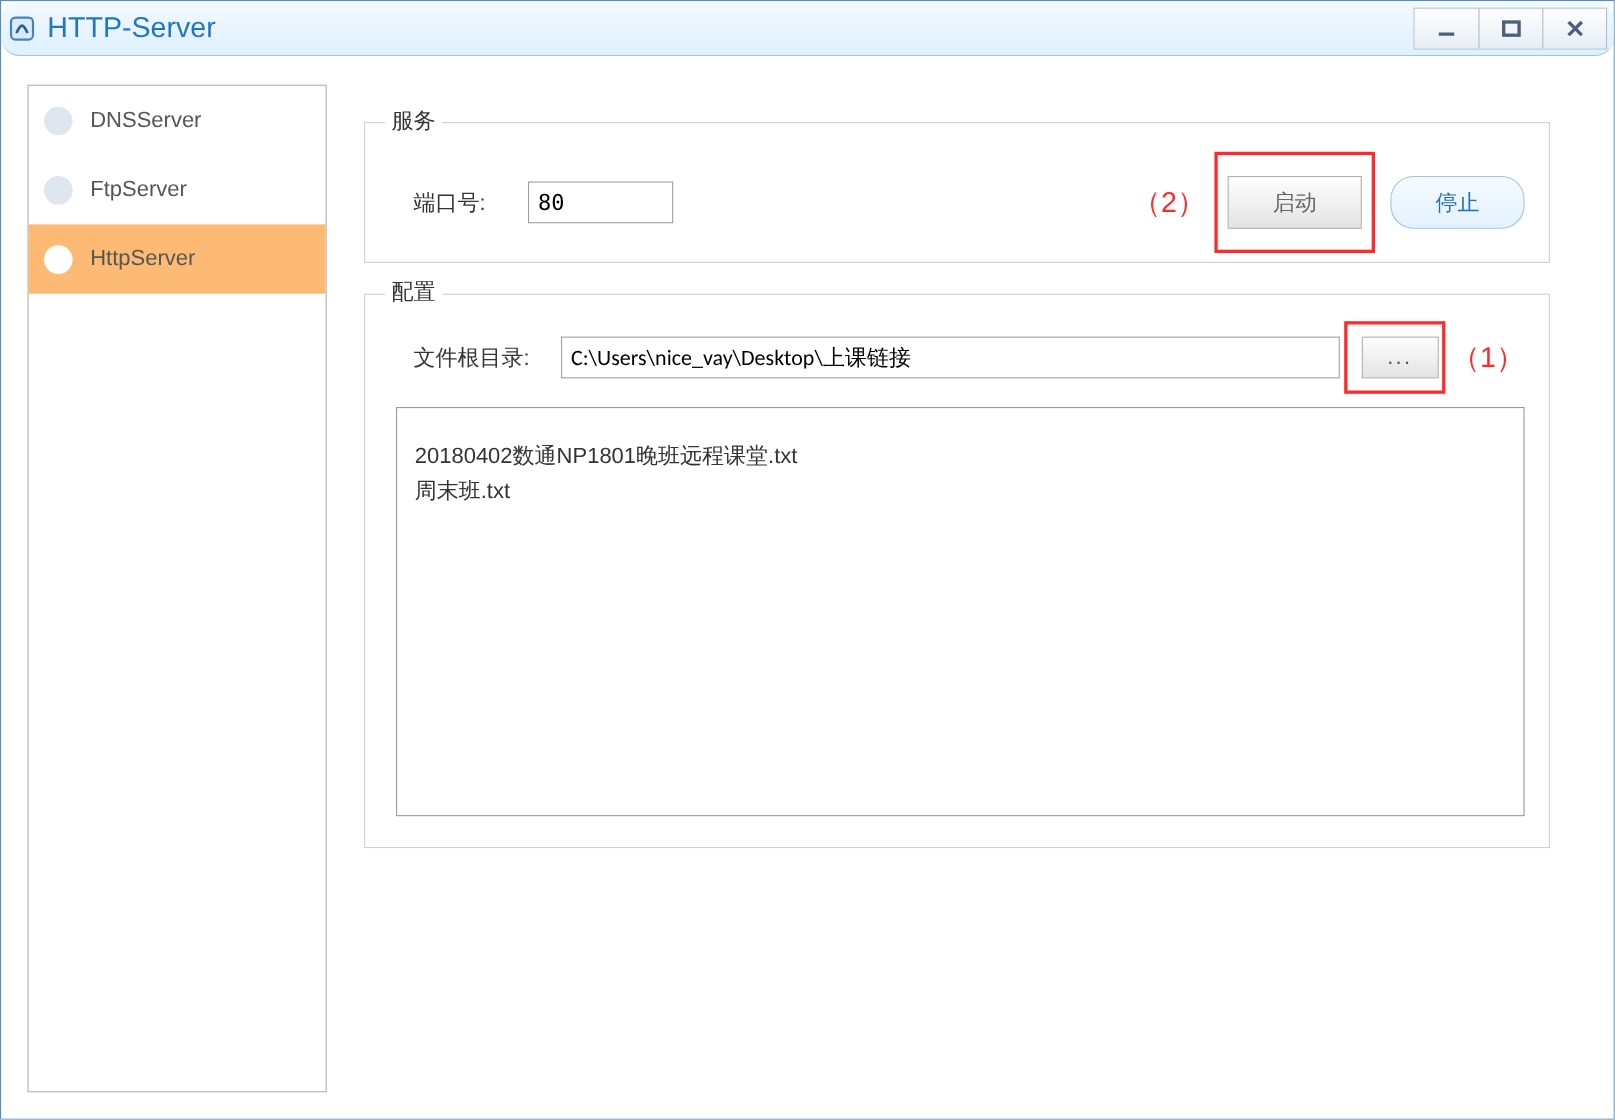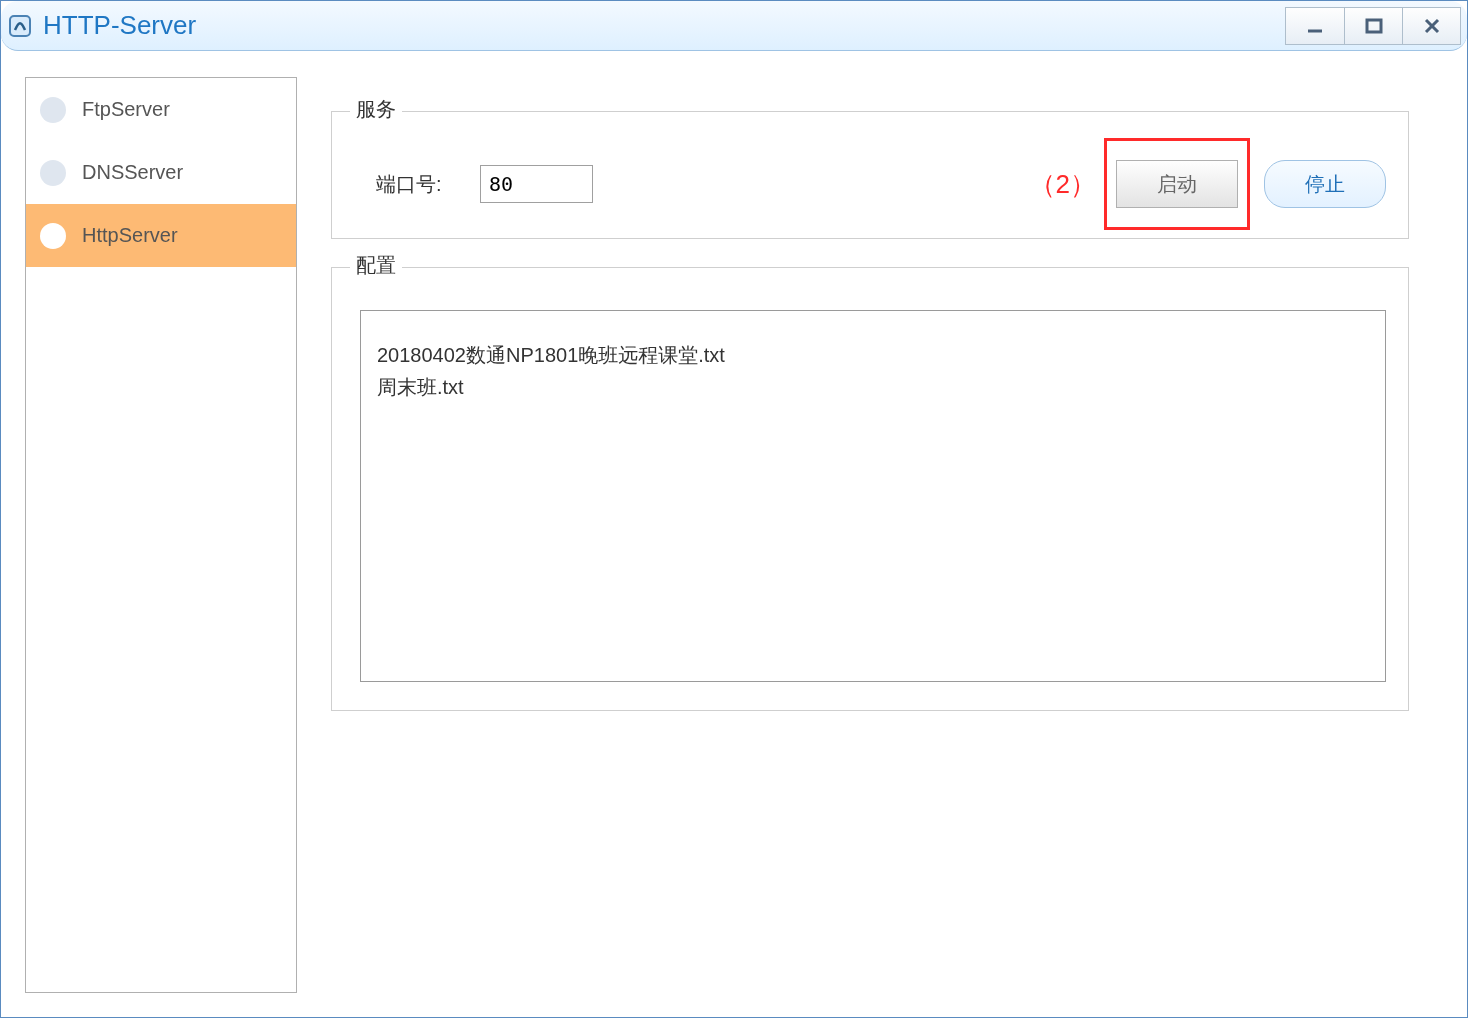--- a/index.html
+++ b/index.html
@@ -83,21 +83,21 @@
     border: 1px solid #cfcfcf; position:relative; padding: 22px 22px 22px 28px; margin-bottom: 28px;
   }
   .fieldset .legend {
     position:absolute; top:-16px; left:18px; background:#fff; padding: 0 6px; font-size:20px; color:#333;
   }
 
   .row { display:flex; align-items:center; }
   label.lbl { font-size:20px; color:#333; min-width:120px; padding-left:16px;}
 
   input.port {
-    width: 113px; height: 38px; border:1px solid #a0a0a0; font-size:20px; padding: 2px 8px;
+    width: 132px; height: 38px; border:1px solid #a0a0a0; font-size:20px; padding: 2px 8px;
     font-family: monospace, "SimSun";
   }
 
   .btn {
     height: 48px; padding: 0 40px;
     background: linear-gradient(#fefefe,#e3e3e3);
     border: 1px solid #b0b0b0;
     font-size: 20px; color:#333;
     display:flex; align-items:center; justify-content:center;
     cursor:pointer;
@@ -156,25 +156,25 @@
       </div>
     </div>
   </div>
 
   <div class="client">
 
     <div class="body-row">
       <div class="sidebar">
         <div class="item">
           <span class="dot"></span>
-          <span>FtpServer</span>
+          <span>DNSServer</span>
         </div>
         <div class="item">
           <span class="dot"></span>
-          <span>DNSServer</span>
+          <span>FtpServer</span>
         </div>
         <div class="item selected">
           <span class="dot"></span>
           <span>HttpServer</span>
         </div>
       </div>
 
       <div class="main">
 
         <div class="fieldset" style="height:128px;">
@@ -187,20 +187,29 @@
             <div style="position:relative; padding:12px; margin-right:14px;">
               <div class="ann-box1" style="left:0; top:-10px; right:0; bottom:-10px;"></div>
               <div class="btn primary">启动</div>
             </div>
             <div class="btn blue">停止</div>
           </div>
         </div>
 
         <div class="fieldset" style="padding-bottom:28px;">
           <div class="legend">配置</div>
+          <div class="row" style="margin-top:10px; position:relative;">
+            <label class="lbl" style="min-width:150px;">文件根目录:</label>
+            <input class="path" type="text" value="C:\Users\nice_vay\Desktop\上课链接" style="">
+            <div style="position:relative; padding:6px 6px; margin-left:4px;">
+              <div class="ann-box1" style="left:0; top:-8px; right:0; bottom:-8px;"></div>
+              <div class="browse-btn">...</div>
+            </div>
+            <span class="ann-txt" style="margin-left:6px;">（1）</span>
+          </div>
 
           <div class="file-list">
             <div>20180402数通NP1801晚班远程课堂.txt</div>
             <div>周末班.txt</div>
           </div>
         </div>
 
       </div>
     </div>
   </div>

